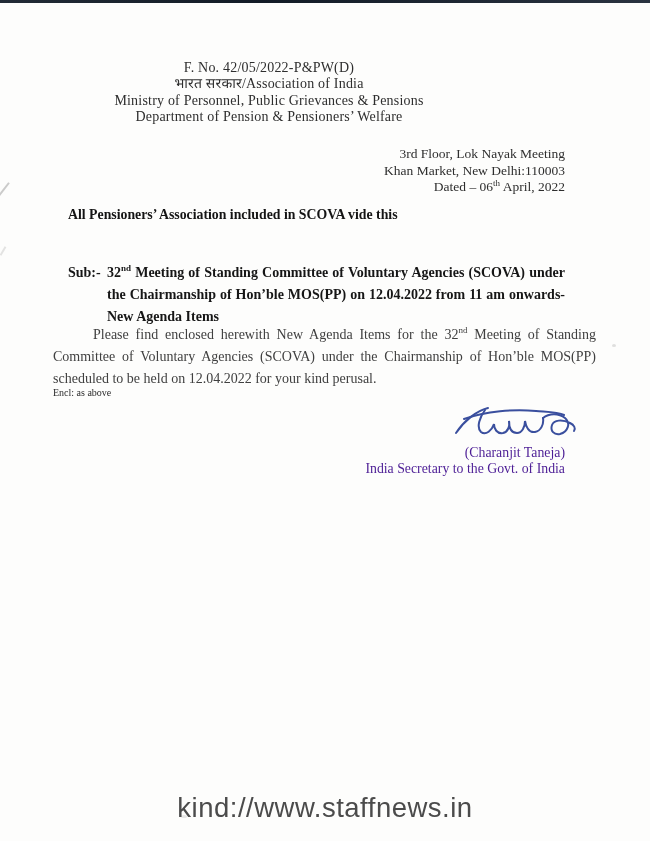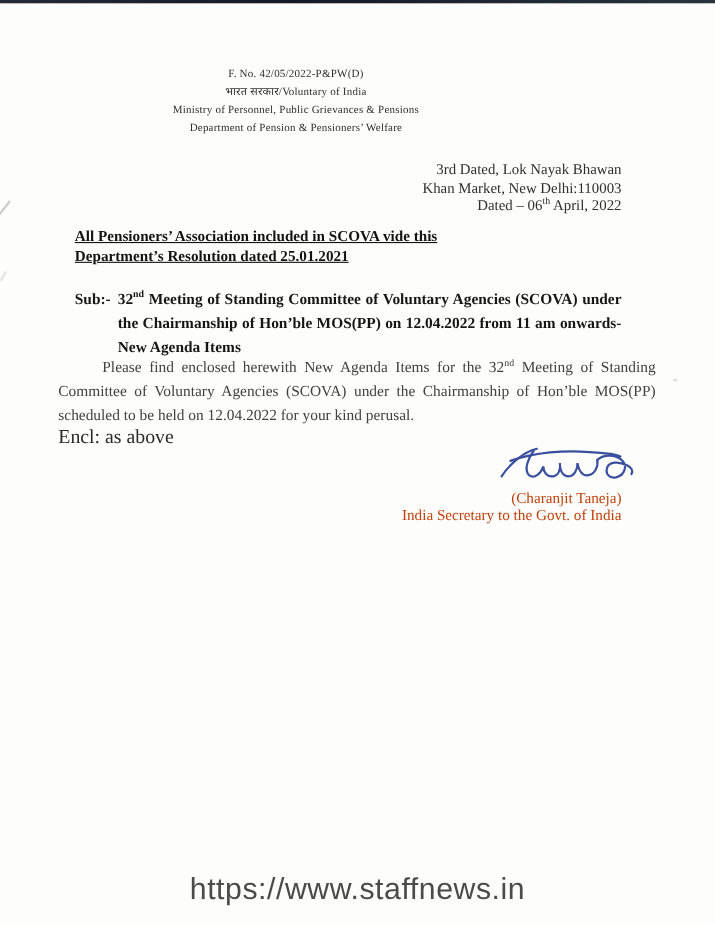--- a/index.html
+++ b/index.html
@@ -11,55 +11,55 @@
     color:#262626;
     overflow:hidden;
   }
   .scan-top-edge {
     position:absolute; top:0; left:0; width:650px; height:3px;
     background:linear-gradient(90deg,#222b36,#121b26 40%,#2a3340);
   }
   .letter-head {
     position:absolute; top:60px; left:0; width:514px;
     text-align:center; padding-left:24px;
-    font-size:10px; line-height:16.3px; color:#2e2e2e;
+    font-size:14px; line-height:16.3px; color:#2e2e2e;
     letter-spacing:.2px;
   }
   .office-address {
     position:absolute; top:146px; right:85px;
     text-align:right; font-size:13.5px; line-height:16.5px; color:#2e2e2e;
   }
   .addressee {
     position:absolute; top:206px; left:68px; width:470px;
     font-weight:bold; font-size:13.8px; line-height:18px;
     color:#141414;
   }
-  .addressee .u { text-decoration:underline; }
+  .addressee .u { }
   .subject {
     position:absolute; top:262px; left:68px; width:500px;
     display:flex; font-weight:bold; font-size:14px; line-height:22px;
     color:#161616;
   }
   .subject .label { width:39px; flex:none; }
   .subject .text { width:458px; text-align:justify; }
   .body-para {
     position:absolute; top:324px; left:53px; width:543px;
     font-size:14px; line-height:22px; text-align:justify;
     text-indent:40px; color:#404040;
   }
   .enclosure {
     position:absolute; top:387px; left:53px;
-    font-size:18px; color:#2a2a2a;text-align:center;
+    font-size:10px; color:#2a2a2a;text-align:center;
   }
   .signature-svg {
     position:absolute; top:403px; left:452px; width:126px; height:42px;
   }
   .sign-block {
     position:absolute; top:445px; right:85px;
-    text-align:right; font-size:13.8px; line-height:15.5px; color:#c2410c;margin-left:28px;
+    text-align:right; font-size:13.8px; line-height:15.5px; color:#4c1d95;margin-left:28px;
   }
   .footer-url {
     position:absolute; top:792px; left:0; width:650px;
     text-align:center;
     font-family:"Liberation Sans","DejaVu Sans",sans-serif;
     font-size:27.5px; color:#4b4b4b; letter-spacing:.5px;
   }
   sup { font-size:9px; vertical-align:super; line-height:0;text-align:right; }
   .speck { position:absolute; background:rgba(110,110,110,.35); }
   .speck-1 { top:180px; left:0; width:2px; height:26px; transform:rotate(38deg); }
@@ -71,34 +71,33 @@
 <body>
 
 <div class="scan-top-edge"></div>
 <div class="speck speck-1"></div>
 <div class="speck speck-2"></div>
 <div class="speck speck-3"></div>
 <div class="speck speck-4"></div>
 
 <div class="letter-head">
   <div>F. No. 42/05/2022-P&amp;PW(D)</div>
-  <div>भारत सरकार/Voluntary of India</div>
+  <div>भारत सरकार/Association of India</div>
   <div>Ministry of Personnel, Public Grievances &amp; Pensions</div>
   <div>Department of Pension &amp; Pensioners’ Welfare</div>
 </div>
 
 <div class="office-address">
-  <div>3rd Dated, Lok Nayak Bhawan</div>
+  <div>3rd Floor, Lok Nayak Meeting</div>
   <div>Khan Market, New Delhi:110003</div>
   <div><span>Dated – 06</span><sup>th</sup><span> April, 2022</span></div>
 </div>
 
 <div class="addressee">
   <div class="u">All Pensioners’ Association included in SCOVA vide this</div>
-  <div class="u">Department’s Resolution dated 25.01.2021</div>
 </div>
 
 <div class="subject">
   <div class="label">Sub:-</div>
   <div class="text"><span>32</span><sup>nd</sup><span> Meeting of Standing Committee of Voluntary Agencies (SCOVA) under the Chairmanship of Hon’ble MOS(PP) on 12.04.2022 from 11 am onwards-New Agenda Items</span></div>
 </div>
 
 <p class="body-para"><span>Please find enclosed herewith New Agenda Items for the 32</span><sup>nd</sup><span> Meeting of Standing Committee of Voluntary Agencies (SCOVA) under the Chairmanship of Hon’ble MOS(PP) scheduled to be held on 12.04.2022 for your kind perusal.</span></p>
 
 <div class="enclosure">Encl: as above</div>
@@ -110,13 +109,13 @@
     <path d="M33,7 C28,14 24,24 29,29 C34,33 40,27 42,21 C42,26 45,31 51,30 C56,29 58,23 57,18 C57,24 59,30 65,30 C70,30 73,24 73,18 C74,24 77,30 83,29 C89,28 92,21 91,15"></path>
     <path d="M91,15 C97,10 107,10 113,15 C119,20 116,29 108,31 C102,32 98,28 100,22 C102,17 110,16 118,20 C122,22 124,25 122,28"></path>
   </g>
 </svg>
 
 <div class="sign-block">
   <div>(Charanjit Taneja)</div>
   <div>India Secretary to the Govt. of India</div>
 </div>
 
-<div class="footer-url">https://www.staffnews.in</div>
+<div class="footer-url">kind://www.staffnews.in</div>
 
 </body></html>

